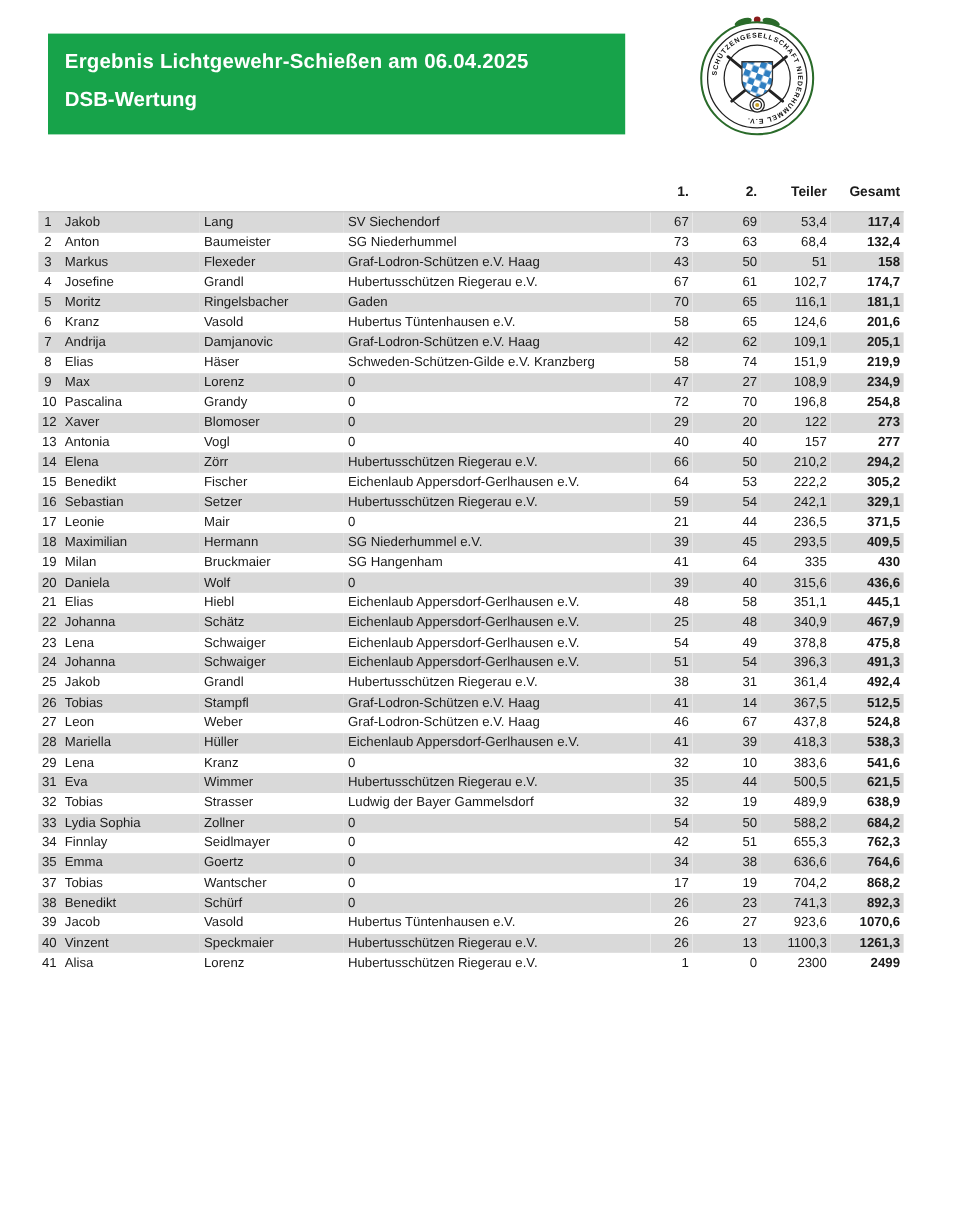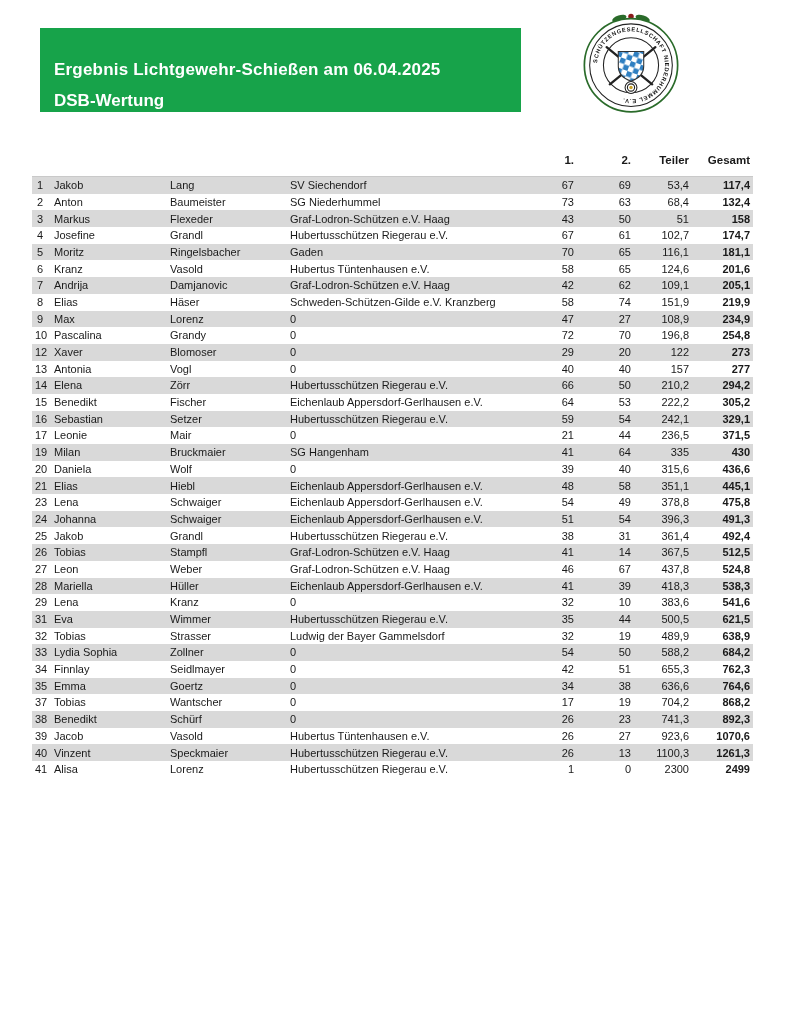--- a/index.html
+++ b/index.html
@@ -2,21 +2,21 @@
 <html><head>
 <meta charset="utf-8">
 <style>
   html,body{margin:0;padding:0;background:#ffffff;}
   body{width:800px;height:1018px;position:relative;font-family:"Liberation Sans",sans-serif;color:#1a1a1a;}
   .page{position:relative;width:800px;height:1018px;background:#ffffff;overflow:hidden;}
 
   
   .banner{position:absolute;left:40px;top:28px;width:481px;height:84px;background:#17a34a;
           box-sizing:border-box;padding:14px 10px 0 14px;color:#ffffff;}
-  .banner-line1{font-size:17px;font-weight:bold;letter-spacing:.2px;white-space:nowrap;margin-top:18px;}
+  .banner-line1{font-size:17px;font-weight:bold;letter-spacing:.2px;white-space:nowrap;}
   .banner-line2{font-size:17px;font-weight:bold;margin-top:11px;}
 
   
   .logo{position:absolute;left:578px;top:6px;width:106px;height:110px;}
   .logo svg{width:100%;height:100%;}
 
   
   .results{position:absolute;left:32px;top:138px;width:721px;border-collapse:collapse;
            table-layout:fixed;font-size:11px;line-height:16.4px;}
   .results th{font-weight:bold;font-size:11.5px;text-align:right;vertical-align:bottom;
@@ -255,20 +255,30 @@
     <td>17</td>
     <td>Leonie</td>
     <td>Mair</td>
     <td>0</td>
     <td>21</td>
     <td>44</td>
     <td>236,5</td>
     <td>371,5</td>
   </tr>
         <tr>
+    <td>18</td>
+    <td>Maximilian</td>
+    <td>Hermann</td>
+    <td>SG Niederhummel e.V.</td>
+    <td>39</td>
+    <td>45</td>
+    <td>293,5</td>
+    <td>409,5</td>
+  </tr>
+        <tr>
     <td>19</td>
     <td>Milan</td>
     <td>Bruckmaier</td>
     <td>SG Hangenham</td>
     <td>41</td>
     <td>64</td>
     <td>335</td>
     <td>430</td>
   </tr>
         <tr>
@@ -285,20 +295,30 @@
     <td>21</td>
     <td>Elias</td>
     <td>Hiebl</td>
     <td>Eichenlaub Appersdorf-Gerlhausen e.V.</td>
     <td>48</td>
     <td>58</td>
     <td>351,1</td>
     <td>445,1</td>
   </tr>
         <tr>
+    <td>22</td>
+    <td>Johanna</td>
+    <td>Schätz</td>
+    <td>Eichenlaub Appersdorf-Gerlhausen e.V.</td>
+    <td>25</td>
+    <td>48</td>
+    <td>340,9</td>
+    <td>467,9</td>
+  </tr>
+        <tr>
     <td>23</td>
     <td>Lena</td>
     <td>Schwaiger</td>
     <td>Eichenlaub Appersdorf-Gerlhausen e.V.</td>
     <td>54</td>
     <td>49</td>
     <td>378,8</td>
     <td>475,8</td>
   </tr>
         <tr>

